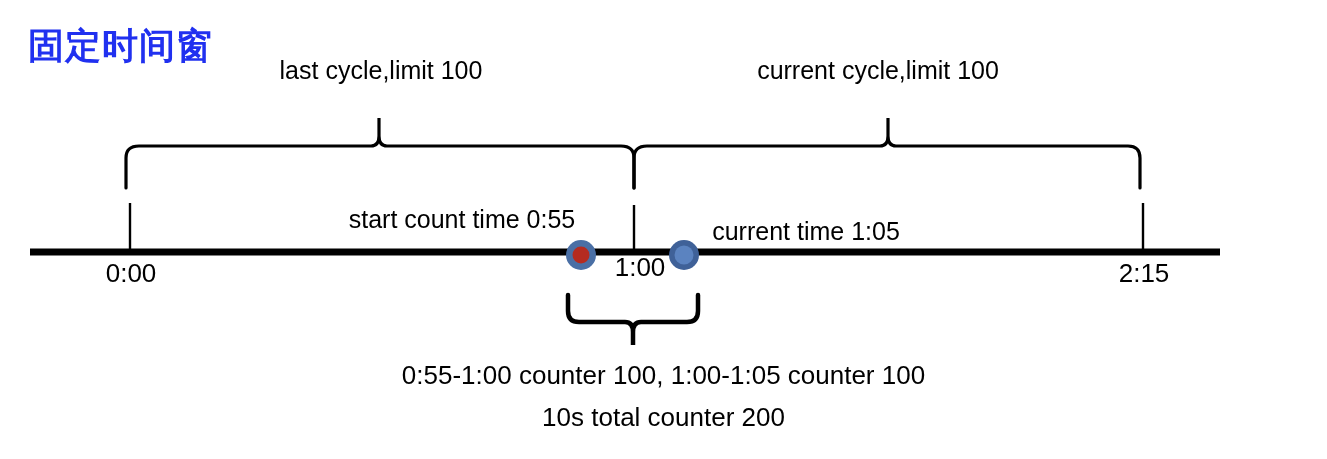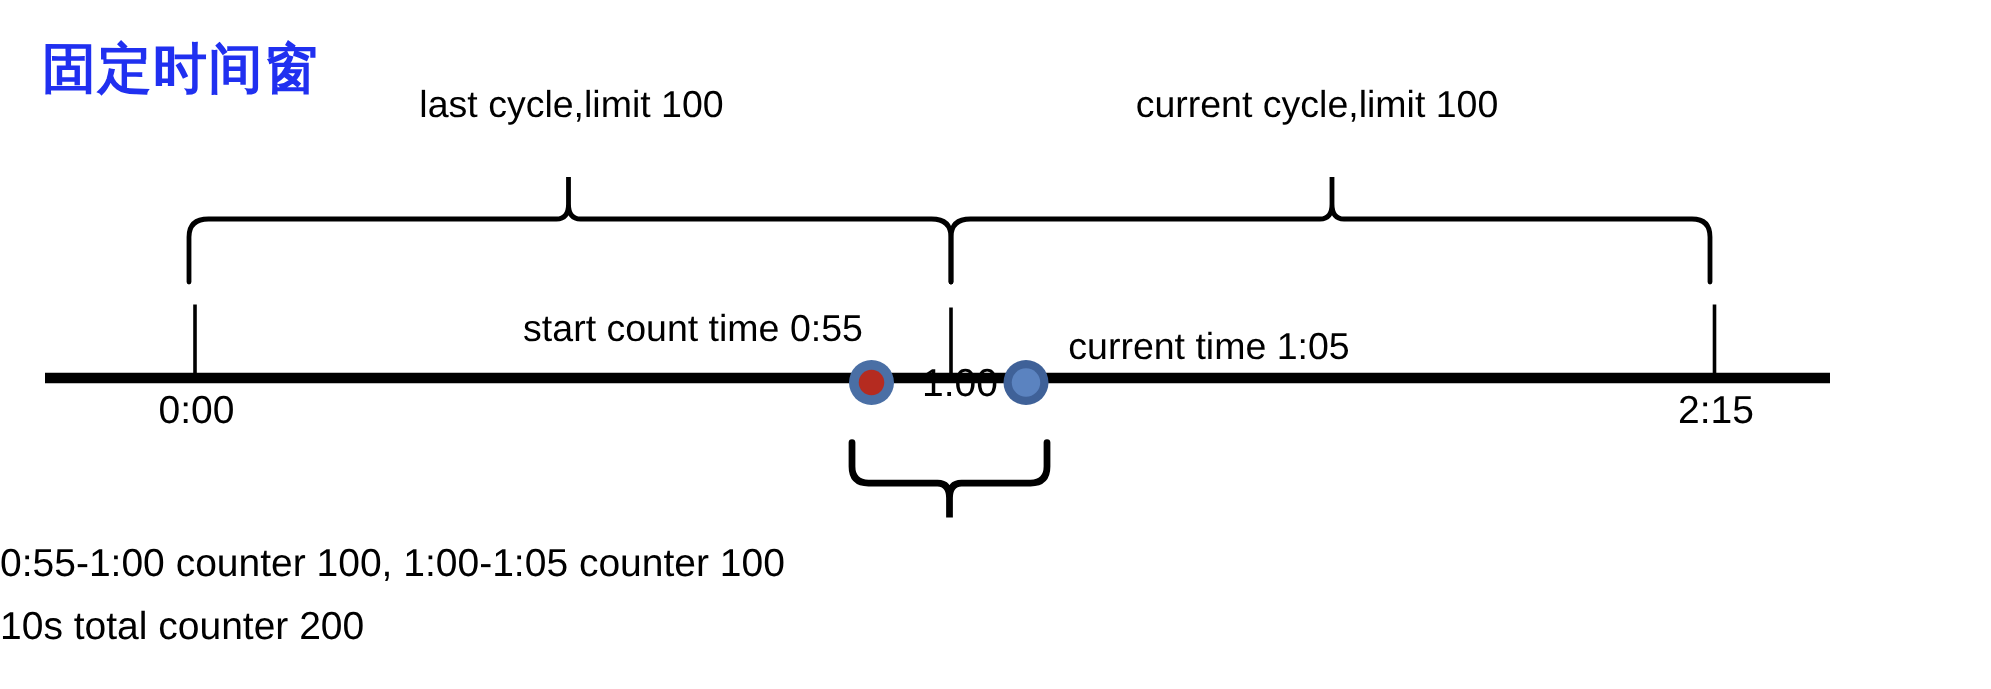--- a/index.html
+++ b/index.html
@@ -42,21 +42,21 @@
     white-space: nowrap;
     text-align: right;
   }
   .bottom-line {
     position: absolute;
     font-size: 26px;
     color: #000000;
     white-space: nowrap;
     width: 1327px;
     left: 0;
-    text-align: left;
+    text-align: center;
   }
   .svg-layer {
     position: absolute;
     left: 0;
     top: 0;
   }
   .centered {
     transform: translateX(-50%);
   }
 </style>
@@ -89,19 +89,19 @@
     <path d="M 568 295 L 568 311 Q 568 322 579 322 L 625 322 Q 633 322 633 332 L 633 345 L 633 332 Q 633 322 641 322 L 687 322 Q 698 322 698 311 L 698 295" fill="none" stroke="#000000" stroke-width="4.5" stroke-linecap="round"></path>
   </svg>
 
   <div class="label centered" style="left:381px; top:56px;">last cycle,limit 100</div>
   <div class="label centered" style="left:878px; top:56px;">current cycle,limit 100</div>
 
   <div class="label centered" style="left:462px; top:205px;">start count time 0:55</div>
   <div class="label centered" style="left:806px; top:205px;margin-top:12px;">current time 1:05</div>
 
   <div class="tick-label centered" style="left:131px; top:258px;">0:00</div>
-  <div class="tick-label centered" style="left:640px; top:240px;">1:00</div>
+  <div class="tick-label centered" style="left:640px; top:252px;">1:00</div>
   <div class="tick-label centered" style="left:1144px; top:258px;">2:15</div>
 
   <div class="bottom-line" style="top:360px;">0:55-1:00 counter 100, 1:00-1:05 counter 100</div>
   <div class="bottom-line" style="top:402px;">10s total counter 200</div>
 
 </div>
 
 </body></html>

